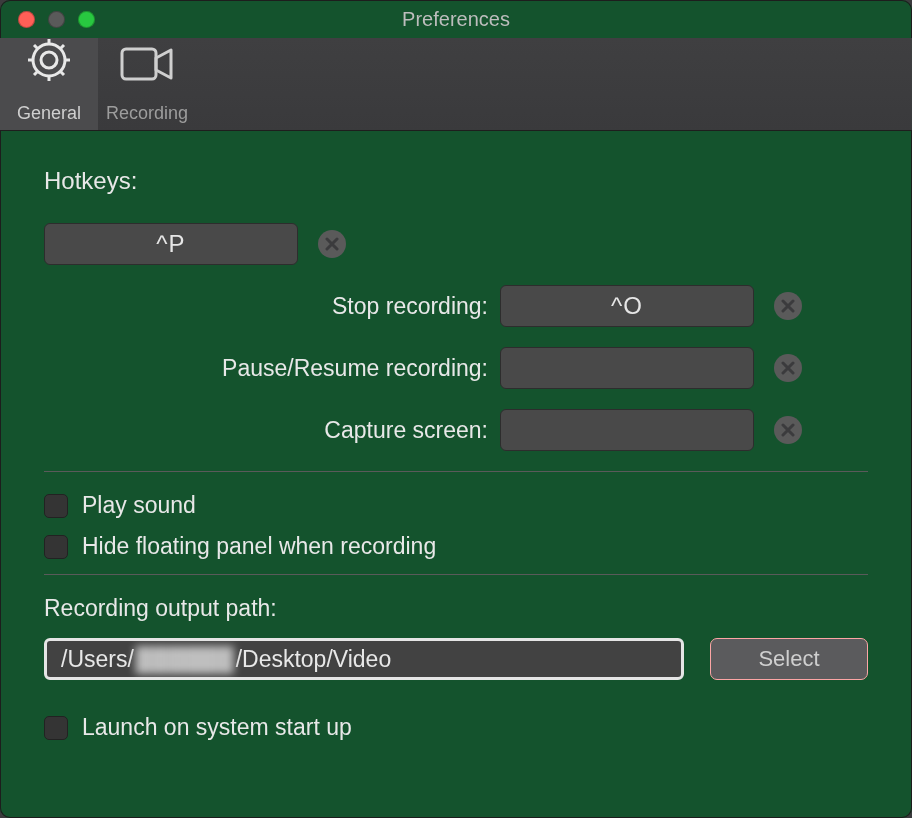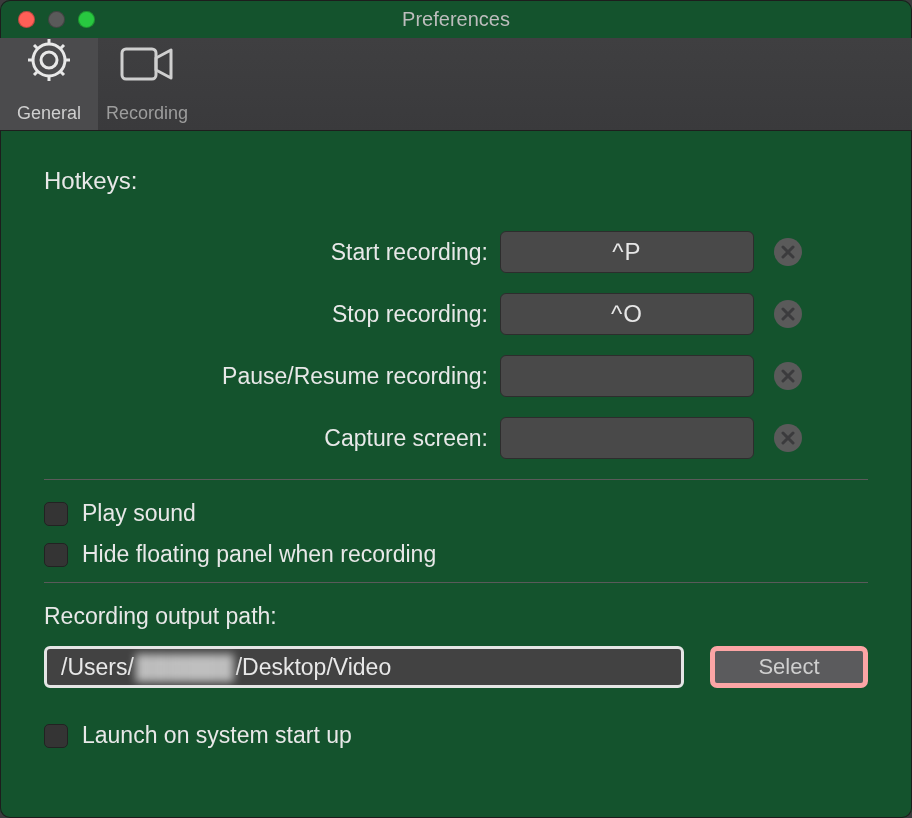--- a/index.html
+++ b/index.html
@@ -87,21 +87,21 @@
     margin-top: 19px;
   }
   .tab.active .tab-label { color: #cfcfcf; }
 
   .content {
     padding: 36px 44px 0 44px;
   }
   .section-title {
     font-size: 24px;
     color: #e8e8e8;
-    margin-bottom: 36px;
+    margin-bottom: 28px;
   }
   .hotkey-row {
     display: flex;
     align-items: center;
     margin-bottom: 20px;
   }
   .hotkey-label {
     flex: 0 0 456px;
     text-align: right;
     padding-right: 12px;
@@ -191,21 +191,21 @@
   .path-input .blur {
     display: inline-block;
     color: #bfbfbf;
     filter: blur(4px);
     margin: 0 2px;
   }
   .select-btn {
     width: 158px;
     height: 42px;
     background: #5b5b5d;
-    border: 5px solid #fca5a5;
+    border: 1px solid #fca5a5;
     border-radius: 7px;
     display: flex;
     align-items: center;
     justify-content: center;
     font-size: 22px;
     color: #cfcfcf;
     box-sizing: border-box;
     cursor: default;
   }
 </style>
@@ -254,21 +254,20 @@
       </div>
       <div class="tab-label">Recording</div>
     </div>
   </div>
 
   <div class="content">
 
     <div class="section-title">Hotkeys:</div>
 
     <div class="hotkey-row">
-      <div class="hotkey-label">Start recording:</div>
       <div class="hotkey-input">^P</div>
       <div class="clear-btn">
         <svg width="14" height="14" viewBox="0 0 14 14">
           <path d="M2 2 L12 12 M12 2 L2 12" stroke="#3b3b3d" stroke-width="3" stroke-linecap="round"></path>
         </svg>
       </div>
     </div>
 
     <div class="hotkey-row">
       <div class="hotkey-label">Stop recording:</div>

